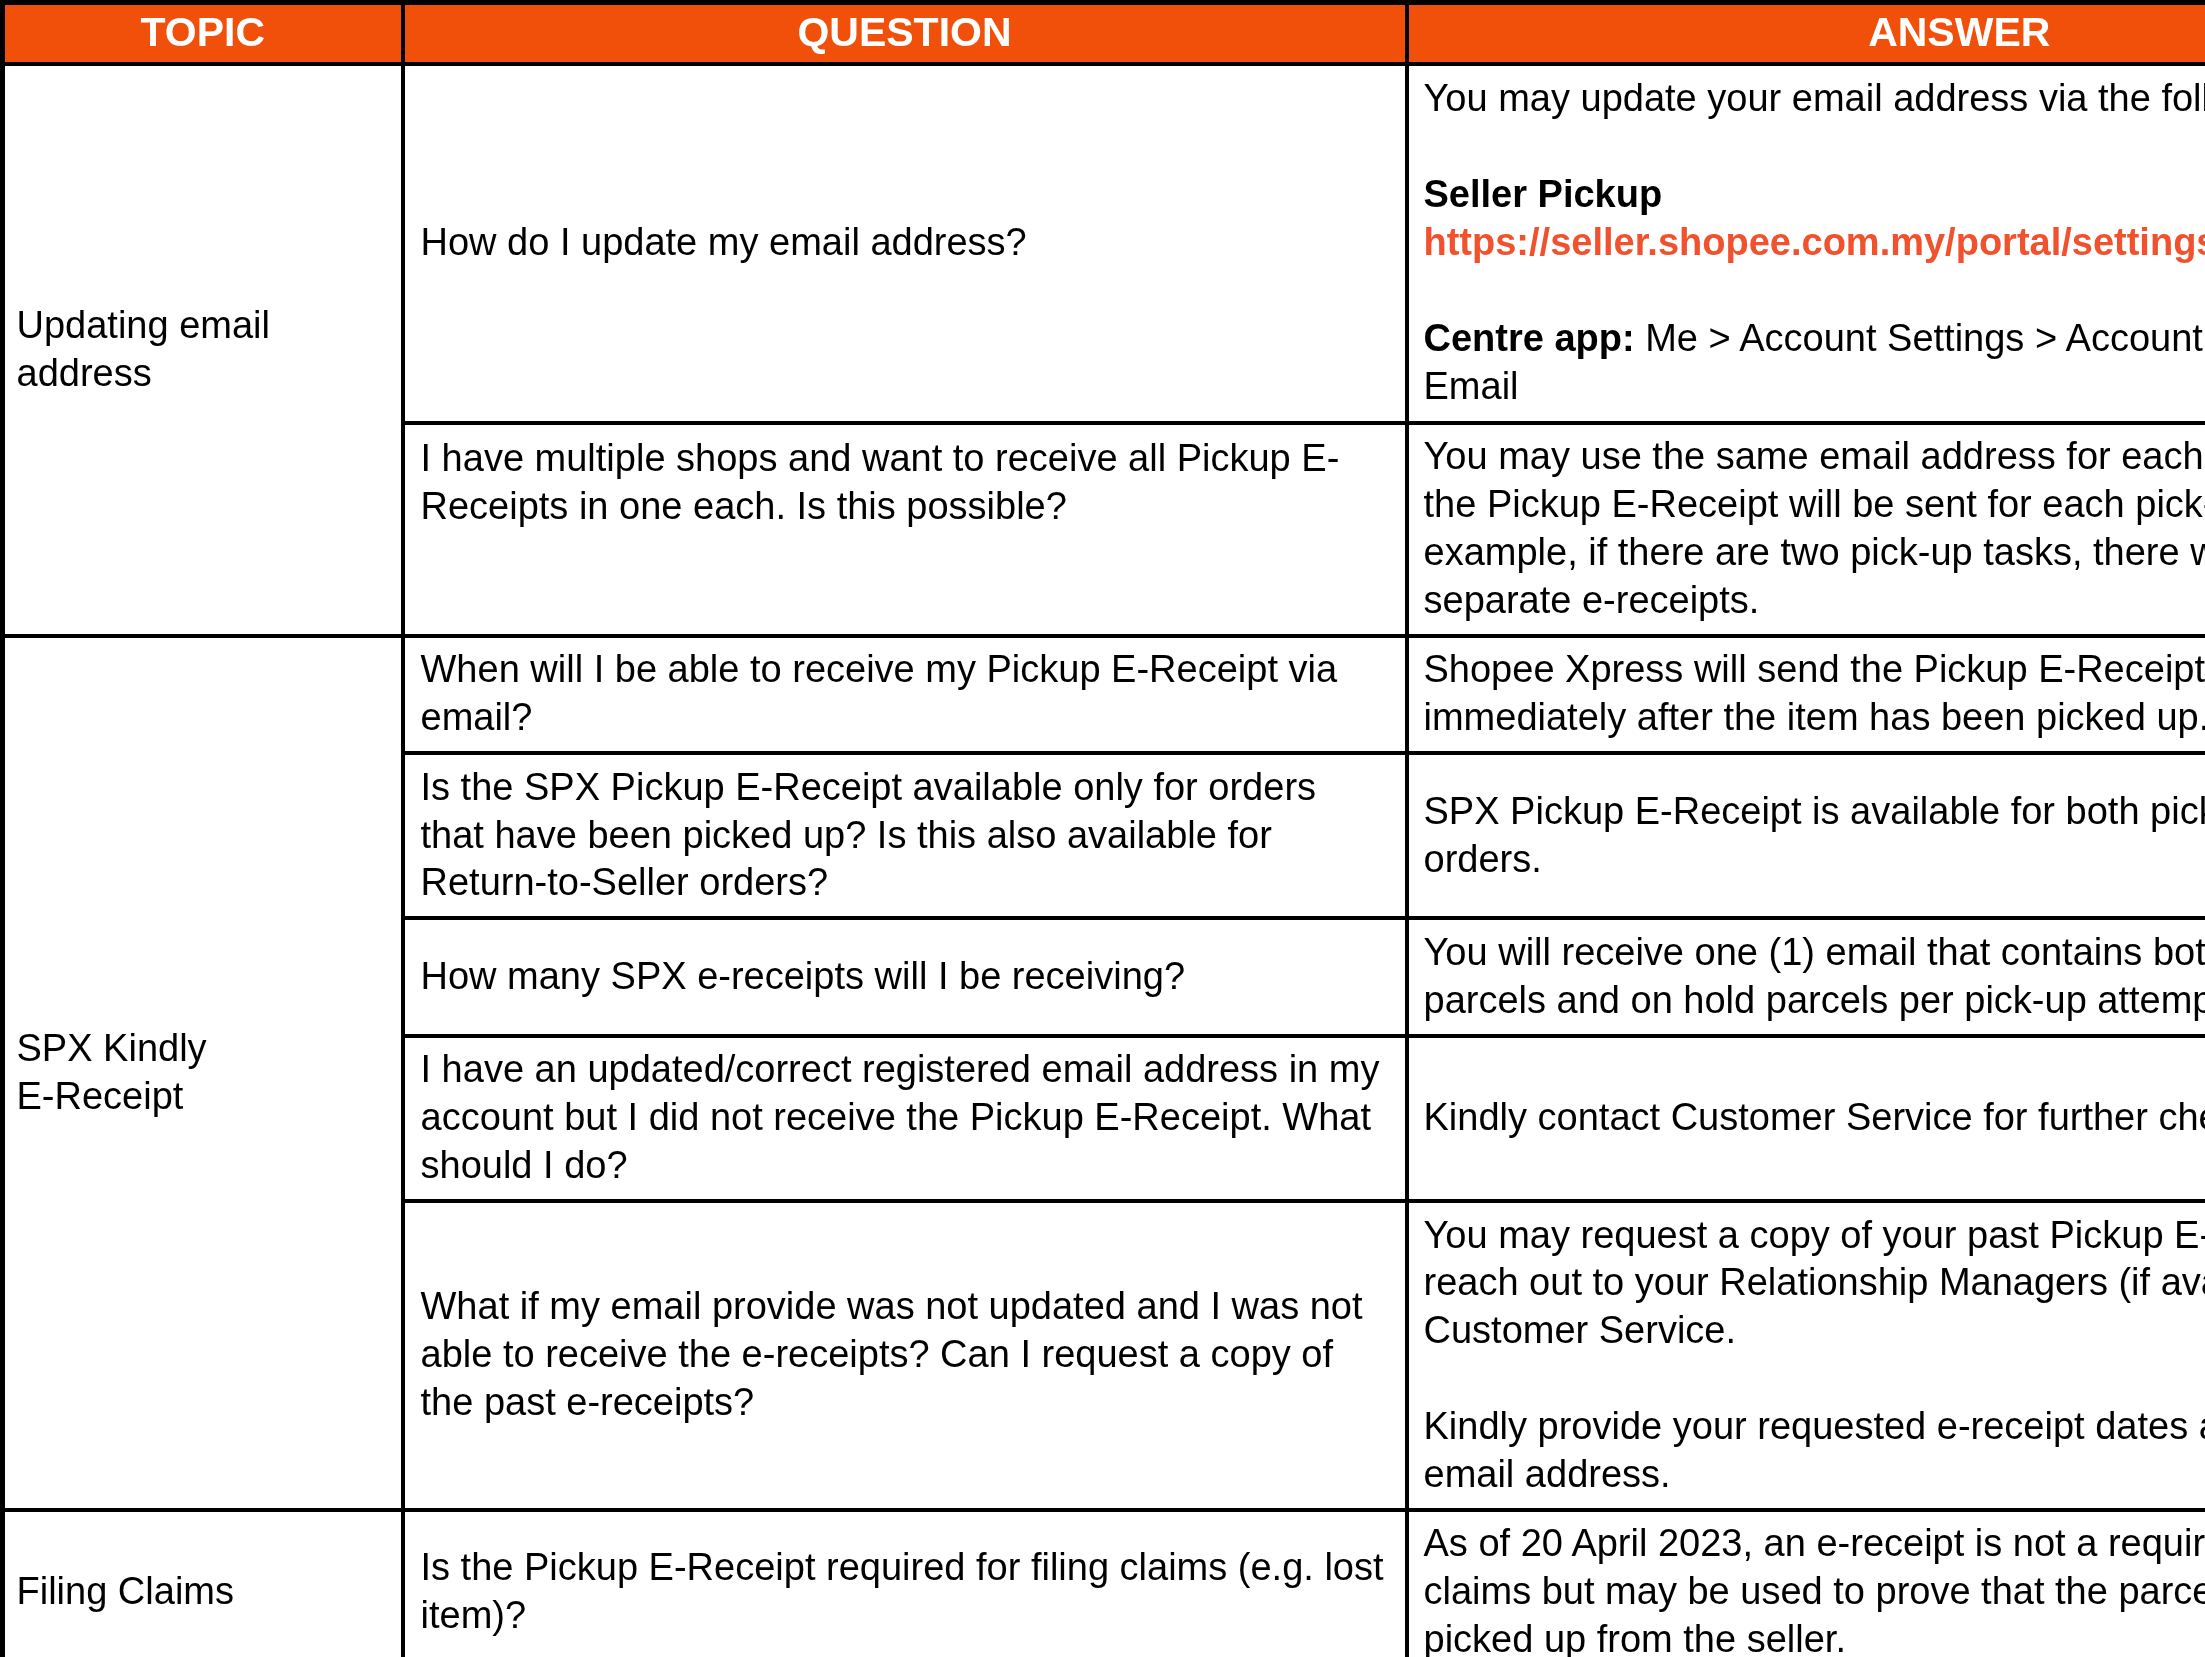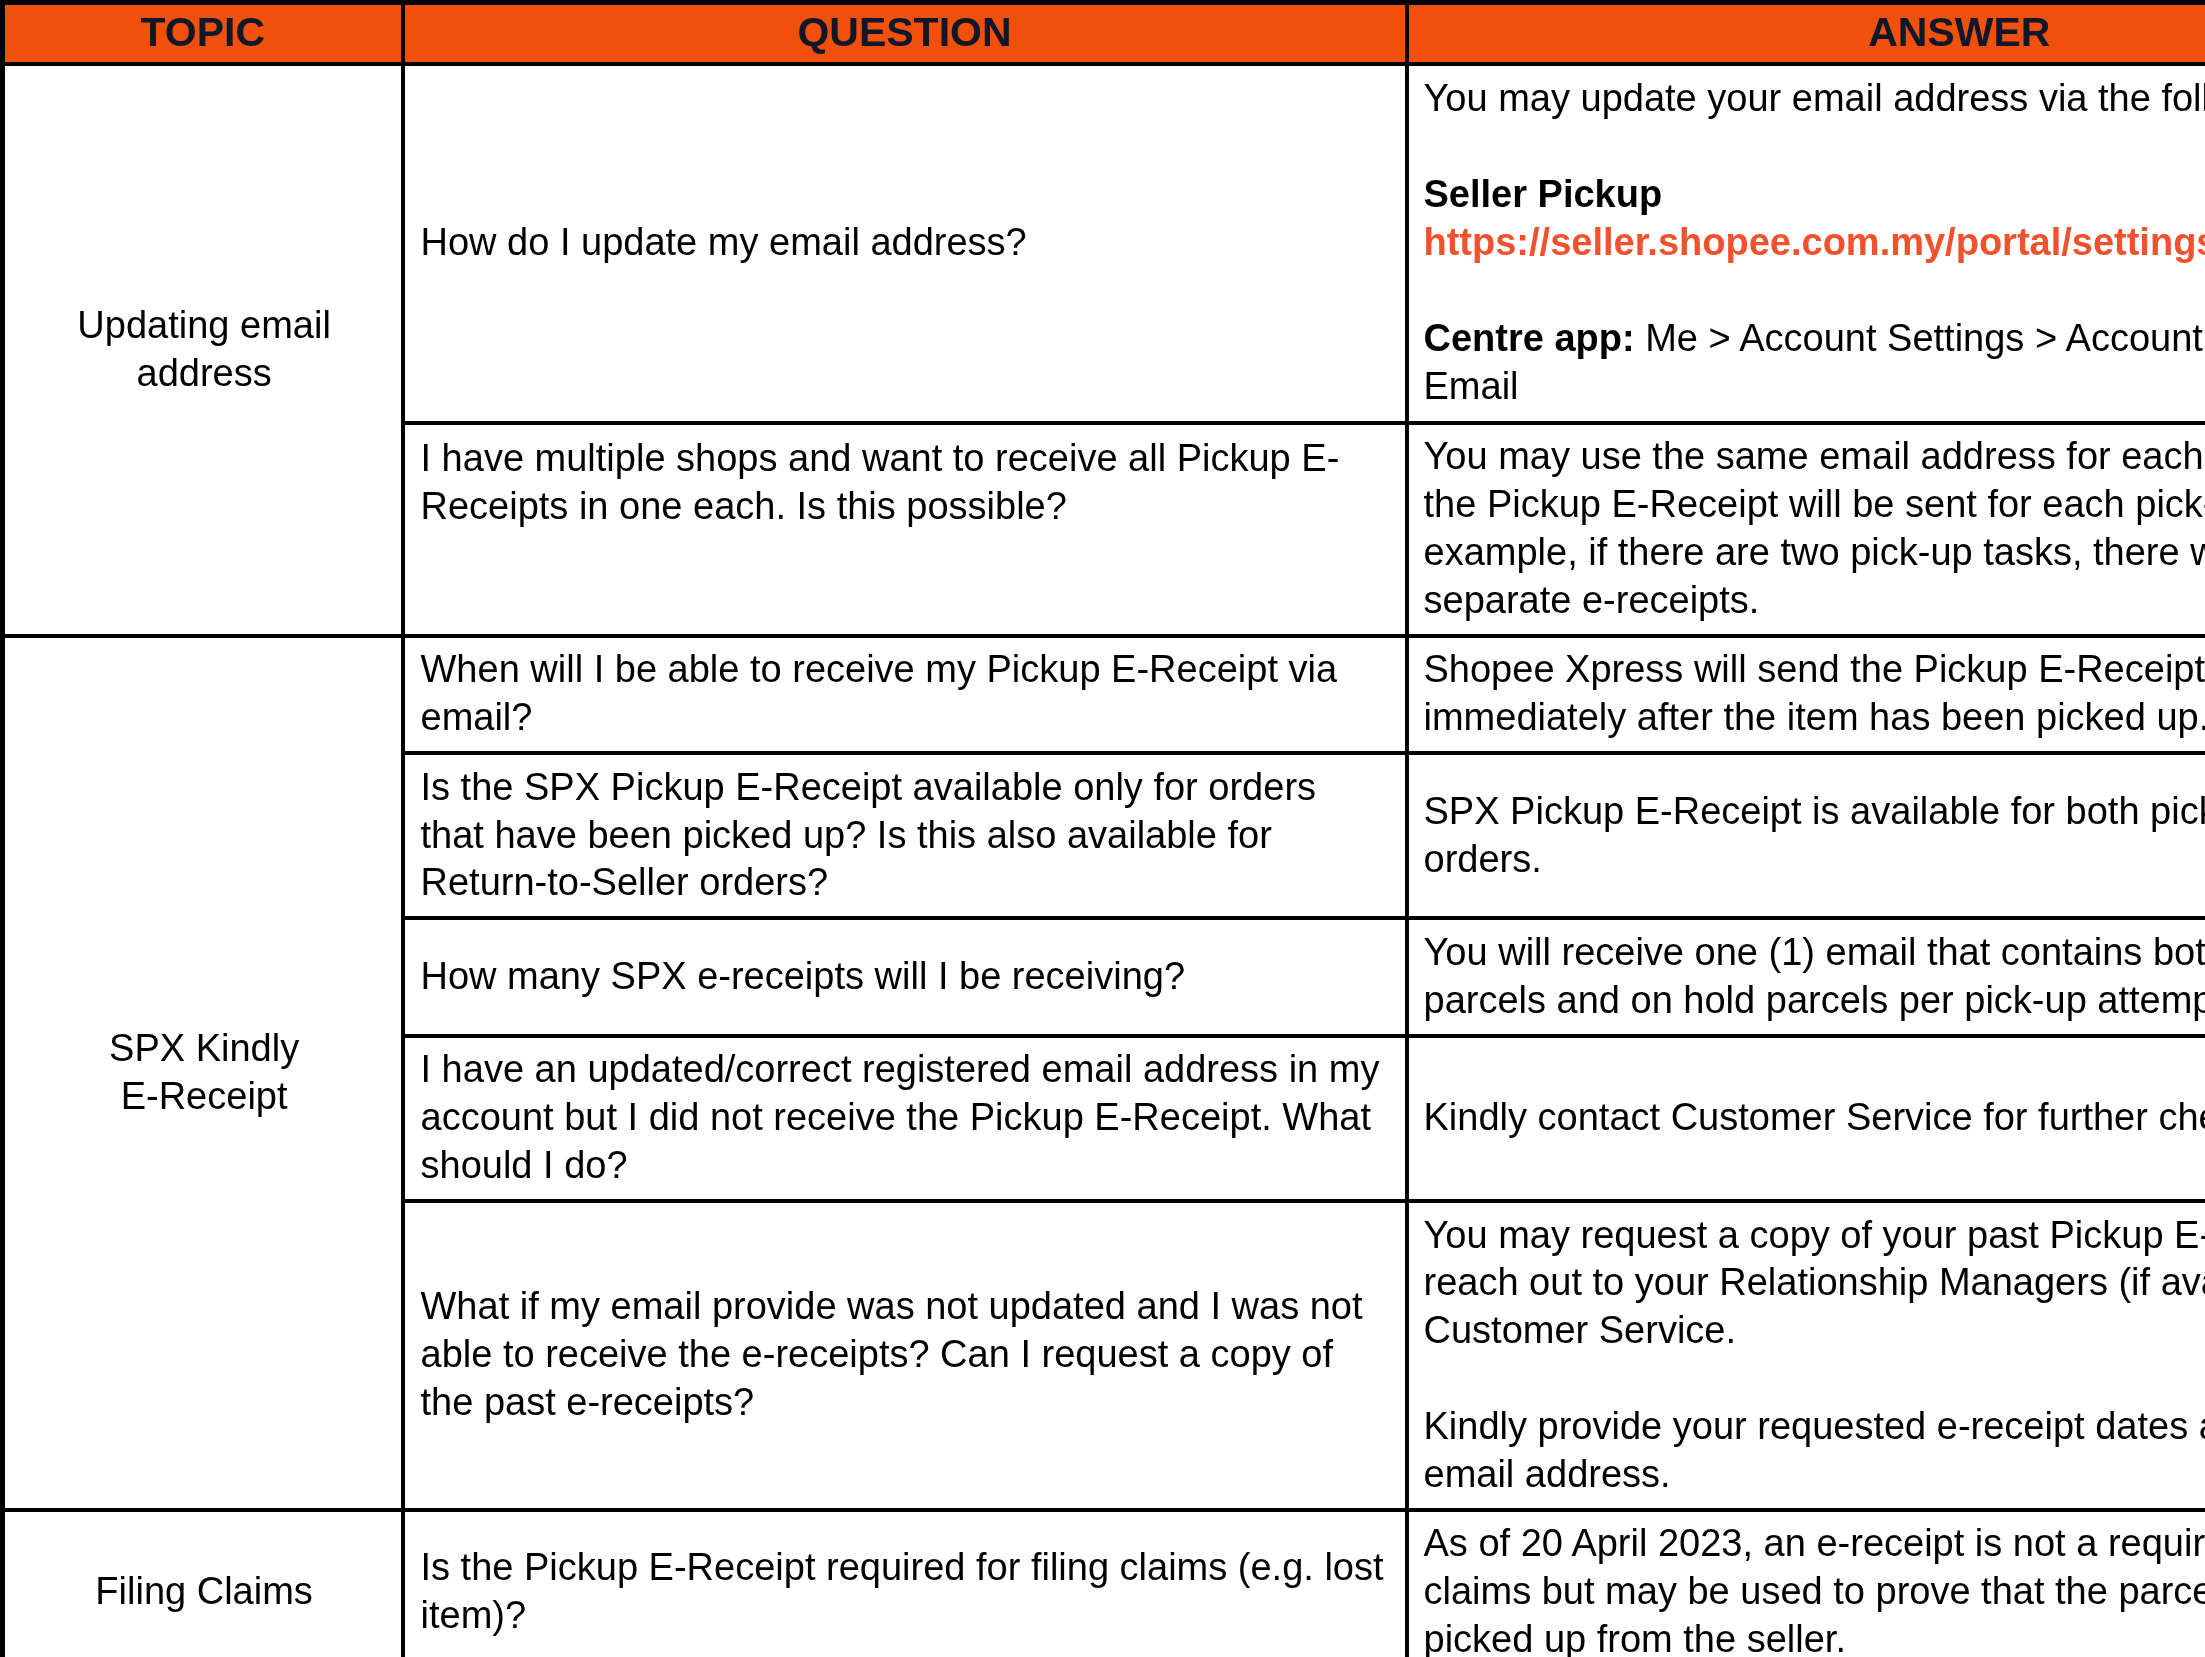--- a/index.html
+++ b/index.html
@@ -28,31 +28,30 @@
     vertical-align: middle;
     font-size: 38px;
     line-height: 1.26;
     padding: 8.8px 15px;
     overflow: hidden;
     word-wrap: break-word;
   }
   thead tr { height: 61px; }
   thead th {
     background: #F1500B;
-    color: #0f172a;
+    color: #ffffff;
     font-weight: bold;
     font-size: 41px;
     text-align: center;
     padding: 0 8.8px;
   }
   td.topic-cell {
     padding-left: 11.5px;
     padding-right: 8.8px;
     white-space: pre-line;
-    text-align: center;
   }
   td.q-cell { padding-right: 17.6px; padding-left: 16px; }
   td.a-cell { padding-right: 17.6px; }
 
   
   tbody tr:nth-child(1) { height: 359px; }
   tbody tr:nth-child(2) { height: 202px; }
   tbody tr:nth-child(3) { height: 115px; }
   tbody tr:nth-child(4) { height: 160px; }
   tbody tr:nth-child(5) { height: 108px; }

